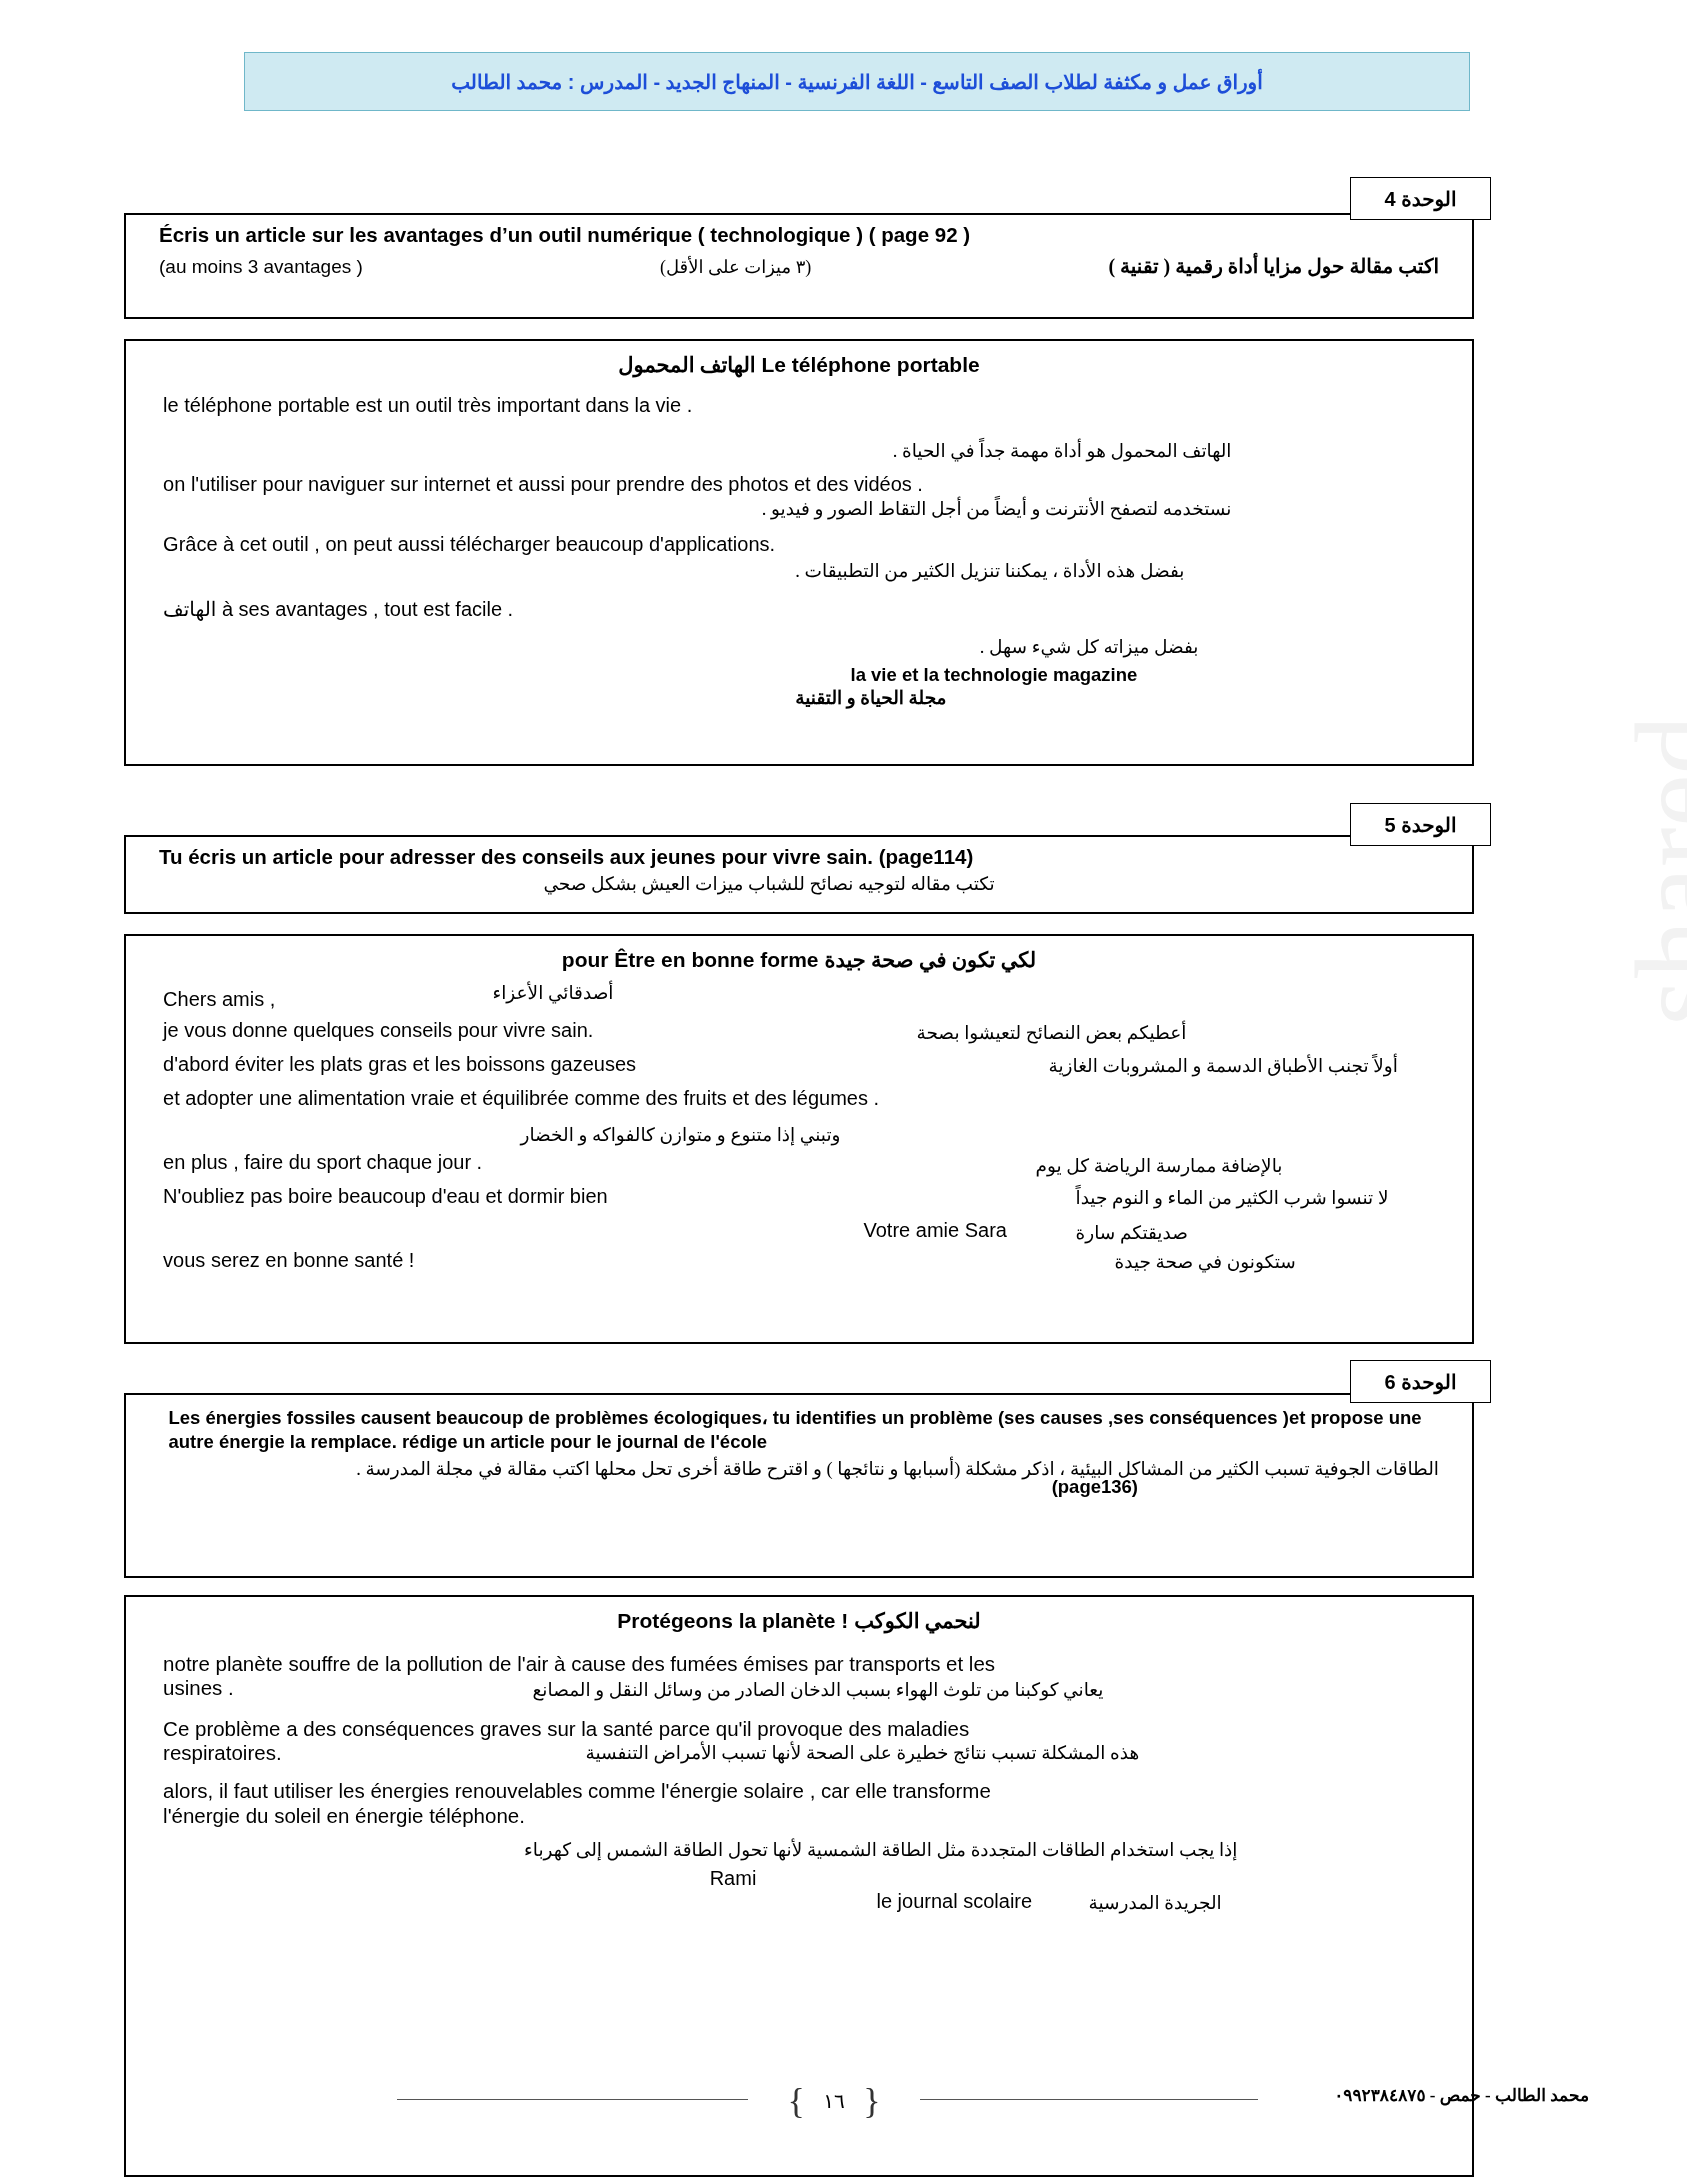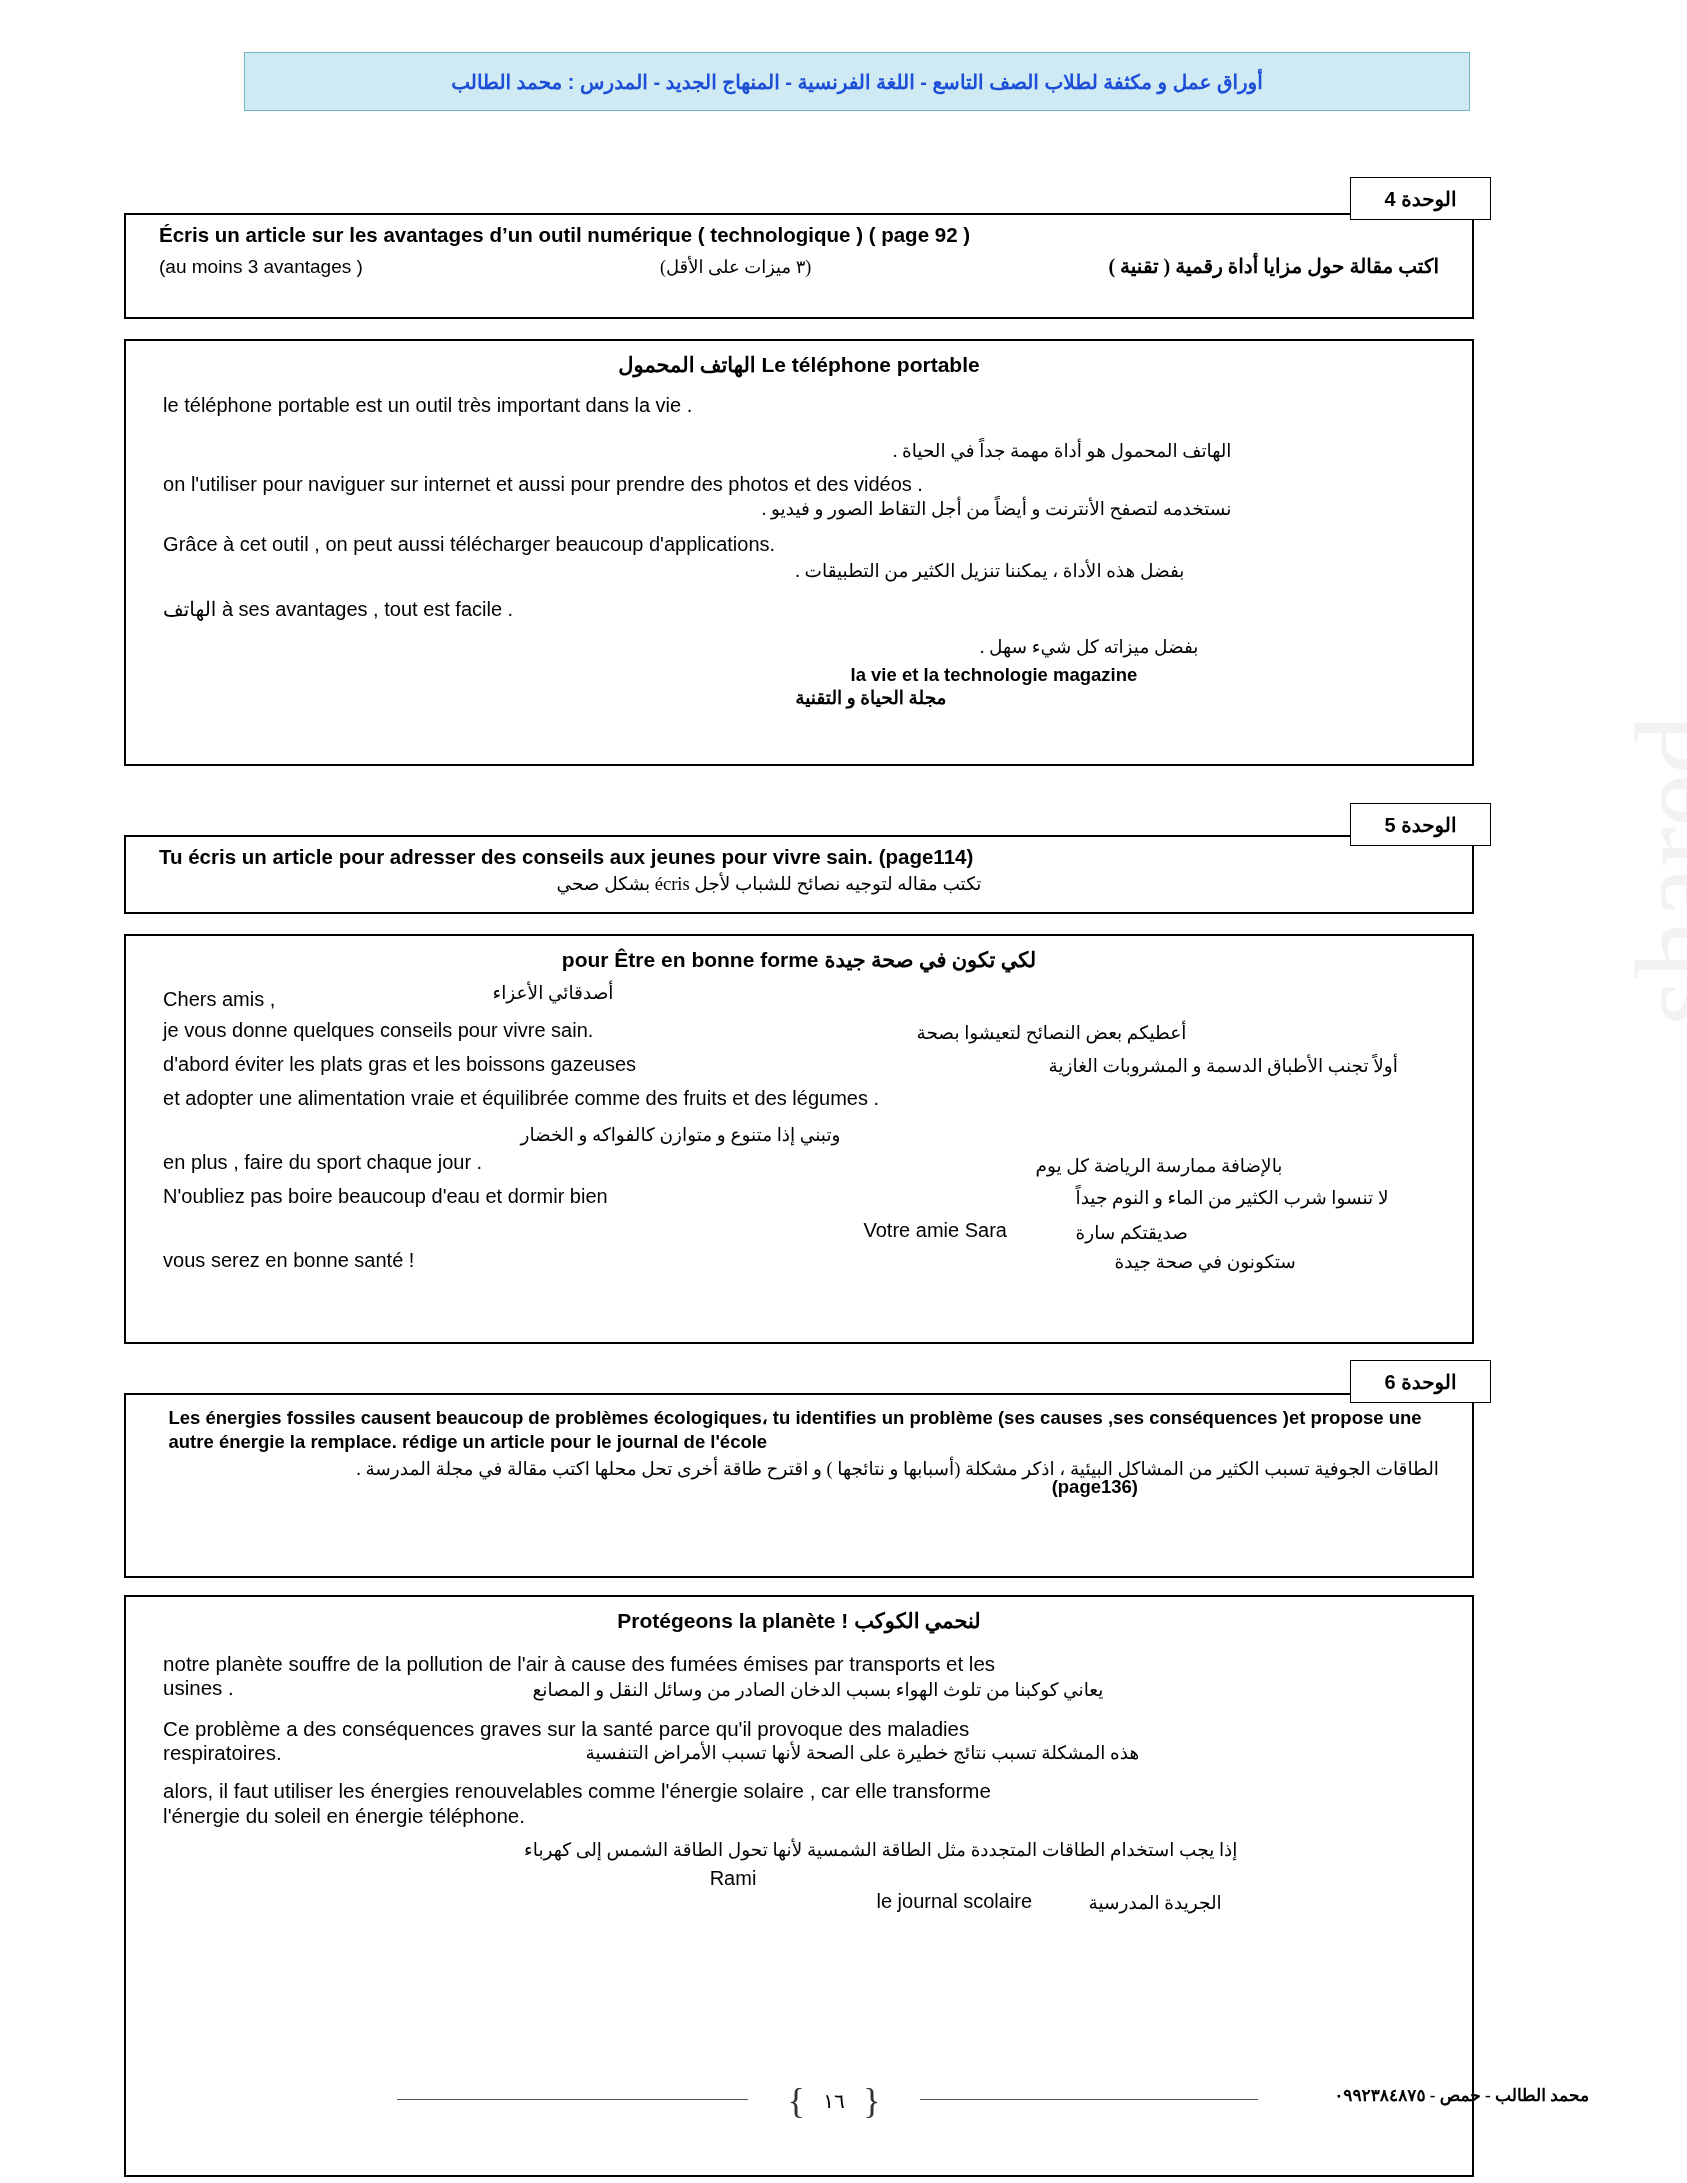--- a/index.html
+++ b/index.html
@@ -212,21 +212,21 @@
     <div class="sig-fr fr" style="padding-left:702px; margin-top:5.3px;">la vie et la technologie magazine</div>
     <div class="sig-ar" style="padding-right:503px; margin-top:1.3px;">مجلة الحياة و التقنية</div>
   </div>
 
   <div class="unit-tab" style="left:1350px; top:803px;">
     <span>الوحدة 5</span>
   </div>
 
   <div class="box prompt-box" style="left:124px; top:835px; width:1350px; height:79px;">
     <div class="prompt-line1 fr" style="padding-left:17px;">Tu écris un article pour adresser des conseils aux jeunes pour vivre sain.  (page114)</div>
-    <div class="ar-line" style="text-align:center; padding-top:4px; padding-right:60px;">تكتب مقاله لتوجيه نصائح للشباب لأجل écris بشكل صحي</div>
+    <div class="ar-line" style="text-align:center; padding-top:4px; padding-right:60px;">تكتب مقاله لتوجيه نصائح للشباب ميزات العيش بشكل صحي</div>
   </div>
 
   <div class="box" style="left:124px; top:934px; width:1350px; height:410px; padding:12px 22.5px;">
     <div class="answer-title">
       <span class="fr">pour Être en bonne forme</span>
       <span class="ar">لكي تكون في صحة جيدة</span>
     </div>
 
     <div style="position:relative; height:37px; margin-top:9.3px;">
       <span class="fr" style="position:absolute; left:14.6px; top:5.3px; font-size:20px;">Chers amis ,</span>

